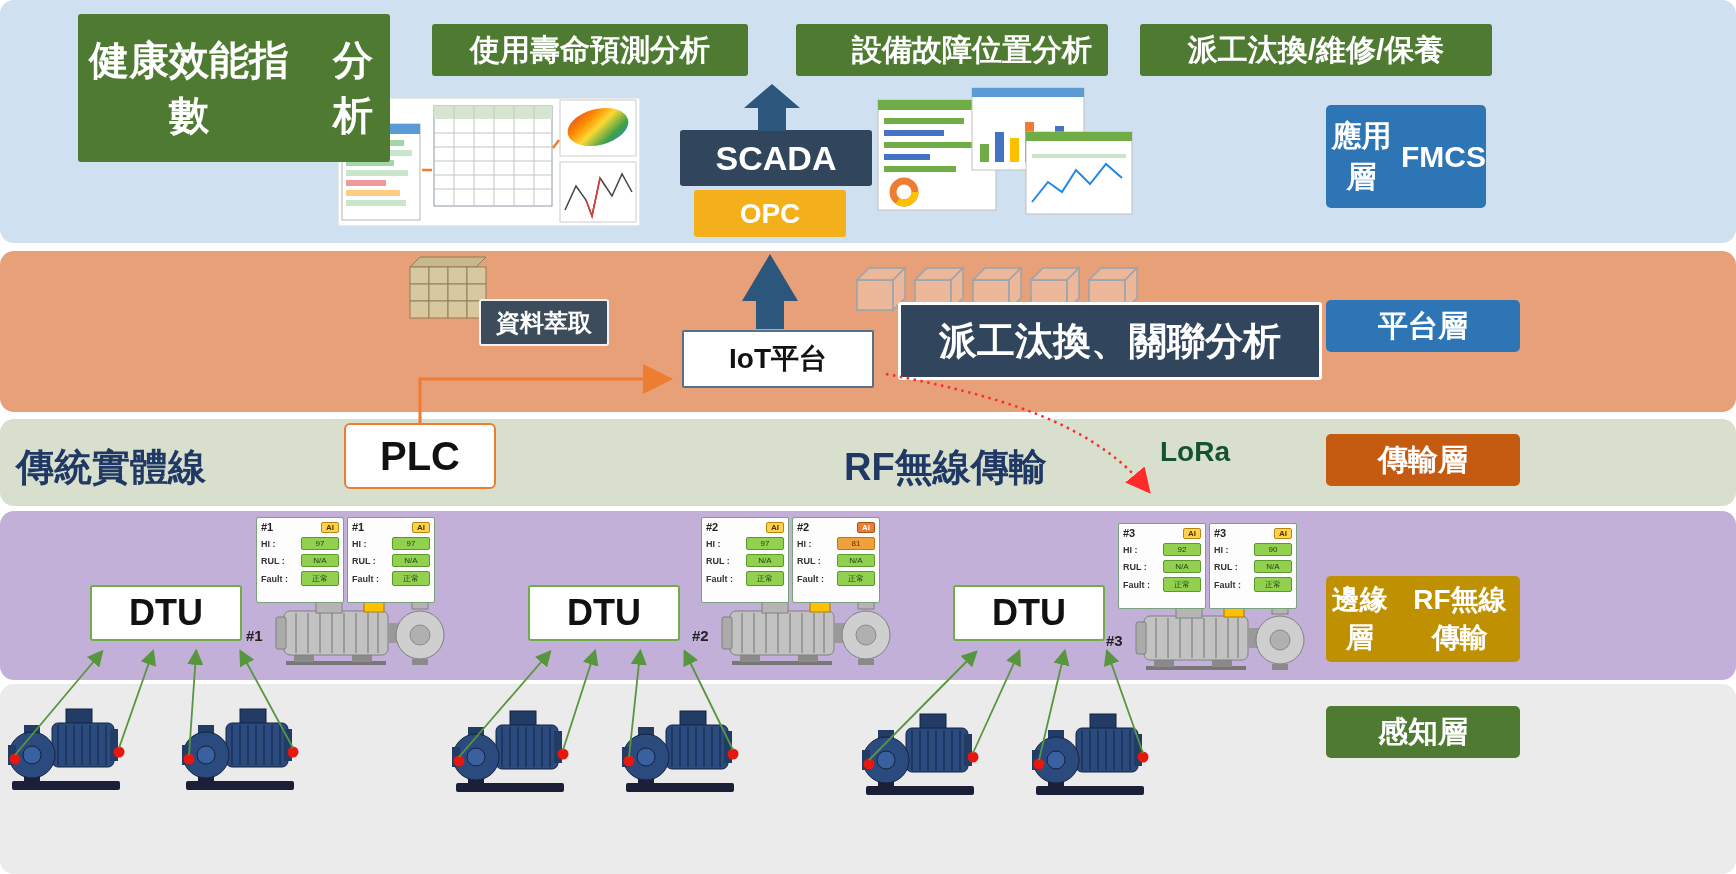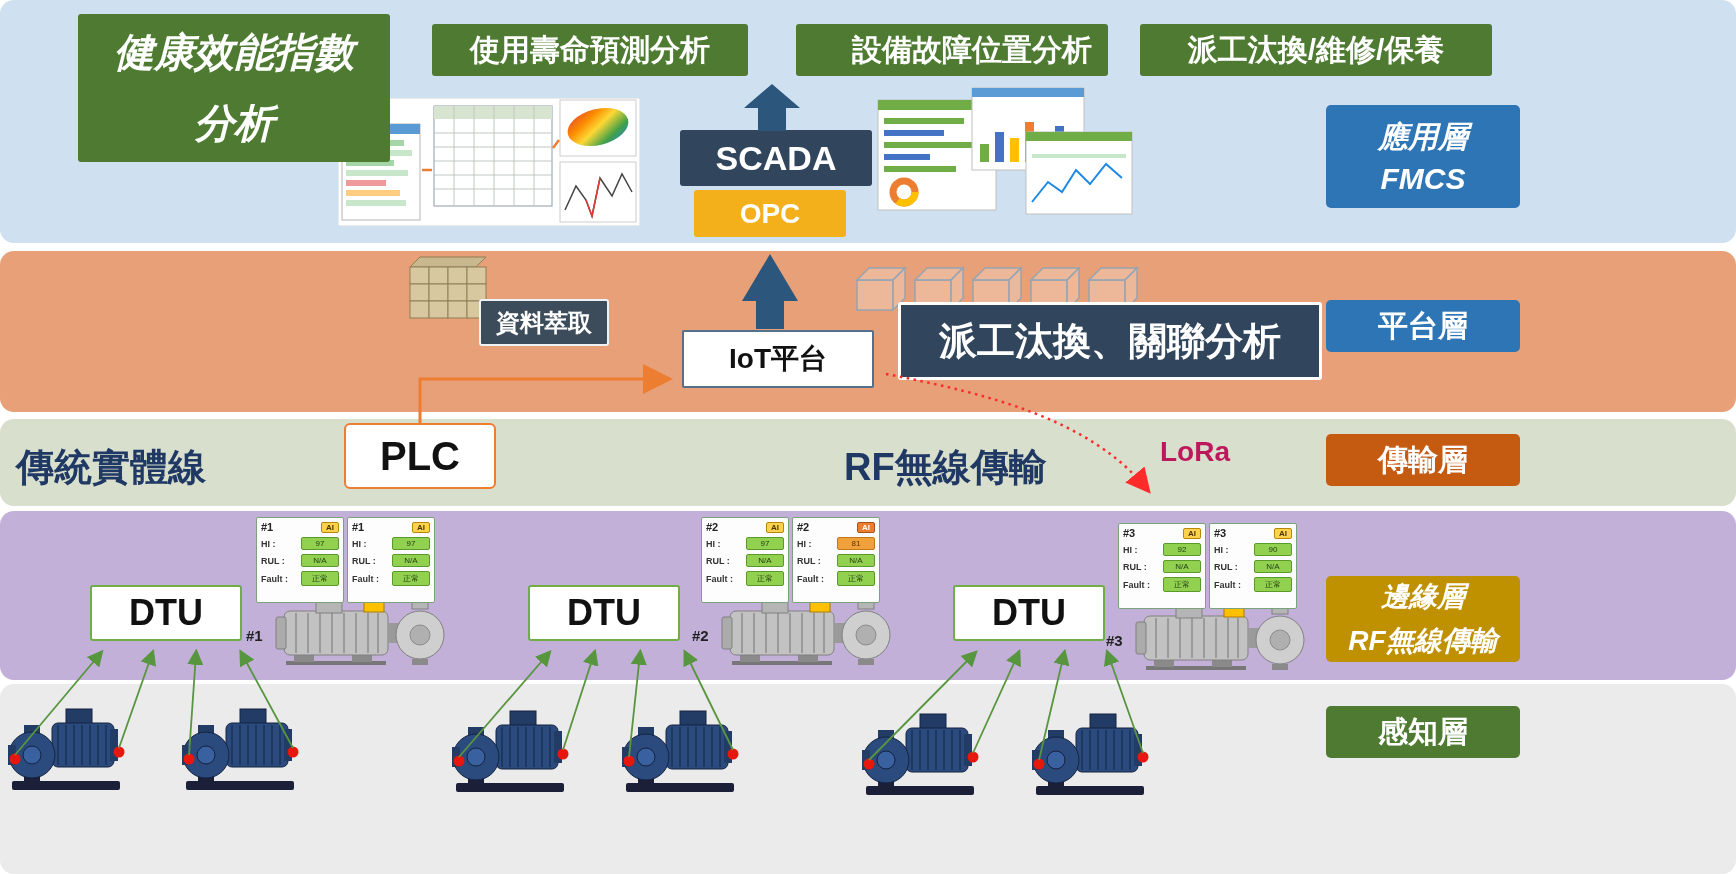--- a/index.html
+++ b/index.html
@@ -1,20 +1,20 @@
 <!DOCTYPE html>
 <html><head>
 <meta charset="utf-8">
 <style>
   html,body{margin:0;padding:0;background:#fff;font-family:"Liberation Sans","DejaVu Sans",sans-serif;}
   #canvas{position:relative;width:1736px;height:874px;background:#fff;overflow:hidden;}
   .band{position:absolute;left:0;width:1736px;border-radius:14px;}
   .abs{position:absolute;box-sizing:border-box;}
   .cbox{display:flex;align-items:center;justify-content:center;font-weight:bold;color:#fff;text-align:center;box-sizing:border-box;border-radius:3px;}
-  .col{flex-direction:column;font-style:italic;}
+  .col{flex-direction:row;}
   .greenbg{background:#4e7b31;}
   .navybg{background:#31455c;}
   .bluebg{background:#2e75b6;}
   .orangebg{background:#c55a11;}
   .goldbg{background:#bf9000;}
   .yellowbg{background:#f3b01b;}
   .whitebox{background:#fff;color:#111;}
   .bigtext{font-weight:bold;color:#1f3864;font-size:38px;position:absolute;}
   .overlay{position:absolute;left:0;top:0;pointer-events:none;z-index:4;}
   .deco{z-index:2;}
@@ -264,21 +264,21 @@
   </div>
   <div class="abs boxes cbox greenbg" style="left:1140px;top:24px;width:352px;height:52px;font-size:30px;">
     <span>派工汰換/維修/保養</span>
   </div>
   <div class="abs boxes cbox navybg" style="left:680px;top:130px;width:192px;height:56px;font-size:34px;">
     <span>SCADA</span>
   </div>
   <div class="abs boxes cbox yellowbg" style="left:694px;top:190px;width:152px;height:47px;font-size:28px;">
     <span>OPC</span>
   </div>
-  <div class="abs boxes cbox col bluebg" style="left:1326px;top:105px;width:194px;height:103px;font-size:30px;gap:4px;border-radius:5px;">
+  <div class="abs boxes cbox col bluebg" style="left:1326px;top:105px;width:160px;height:103px;font-size:30px;gap:4px;border-radius:5px;">
     <span>應用層</span>
     <span>FMCS</span>
   </div>
 
   <div class="abs boxes cbox" style="left:479px;top:299px;width:130px;height:47px;font-size:24px;background:#3c4c5a;border:2px solid #eef2f5;">
     <span>資料萃取</span>
   </div>
   <div class="abs boxes cbox whitebox" style="left:682px;top:330px;width:192px;height:58px;font-size:28px;border:2px solid #54708c;border-radius:2px;">
     <span>IoT平台</span>
   </div>
@@ -291,21 +291,21 @@
 
   <div class="bigtext boxes" style="left:16px;top:442px;">
     <span>傳統實體線</span>
   </div>
   <div class="abs boxes cbox whitebox" style="left:344px;top:423px;width:152px;height:66px;font-size:40px;border:2.5px solid #ed7d31;border-radius:6px;">
     <span>PLC</span>
   </div>
   <div class="bigtext boxes" style="left:844px;top:442px;">
     <span>RF無線傳輸</span>
   </div>
-  <div class="abs boxes" style="left:1160px;top:436px;font-size:28px;font-weight:bold;color:#be185d;">
+  <div class="abs boxes" style="left:1160px;top:436px;font-size:28px;font-weight:bold;color:#14532d;">
     <span>LoRa</span>
   </div>
   <div class="abs boxes cbox orangebg" style="left:1326px;top:434px;width:194px;height:52px;font-size:30px;border-radius:5px;">
     <span>傳輸層</span>
   </div>
 
   <div class="abs boxes cbox whitebox" style="left:90px;top:585px;width:152px;height:56px;font-size:36px;border:2px solid #70ad47;">
     <span>DTU</span>
   </div>
   <div class="abs boxes cbox whitebox" style="left:528px;top:585px;width:152px;height:56px;font-size:36px;border:2px solid #70ad47;">

